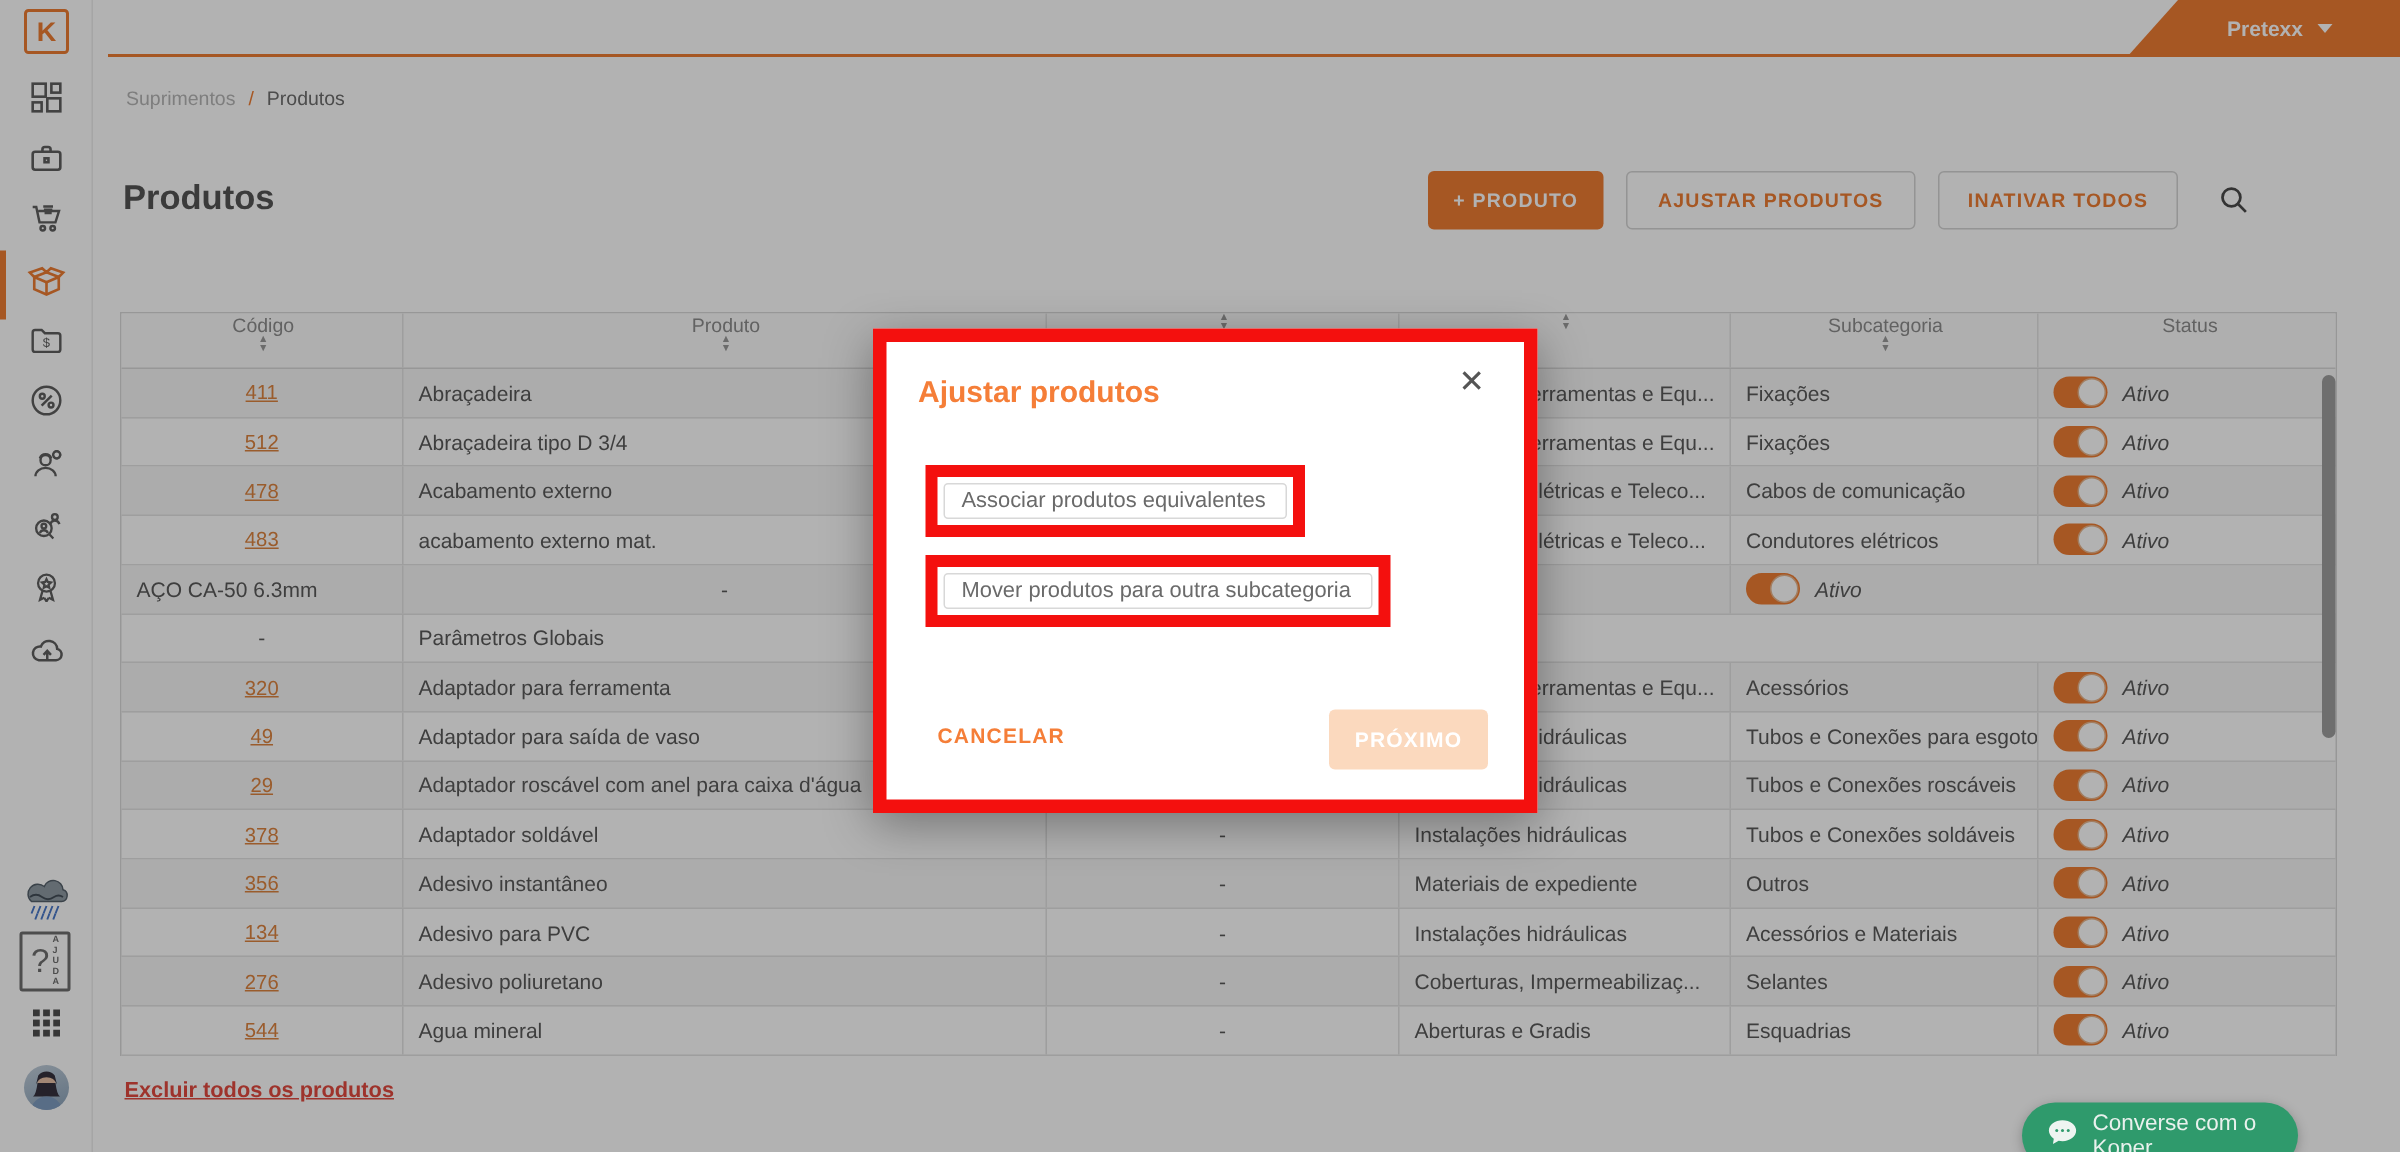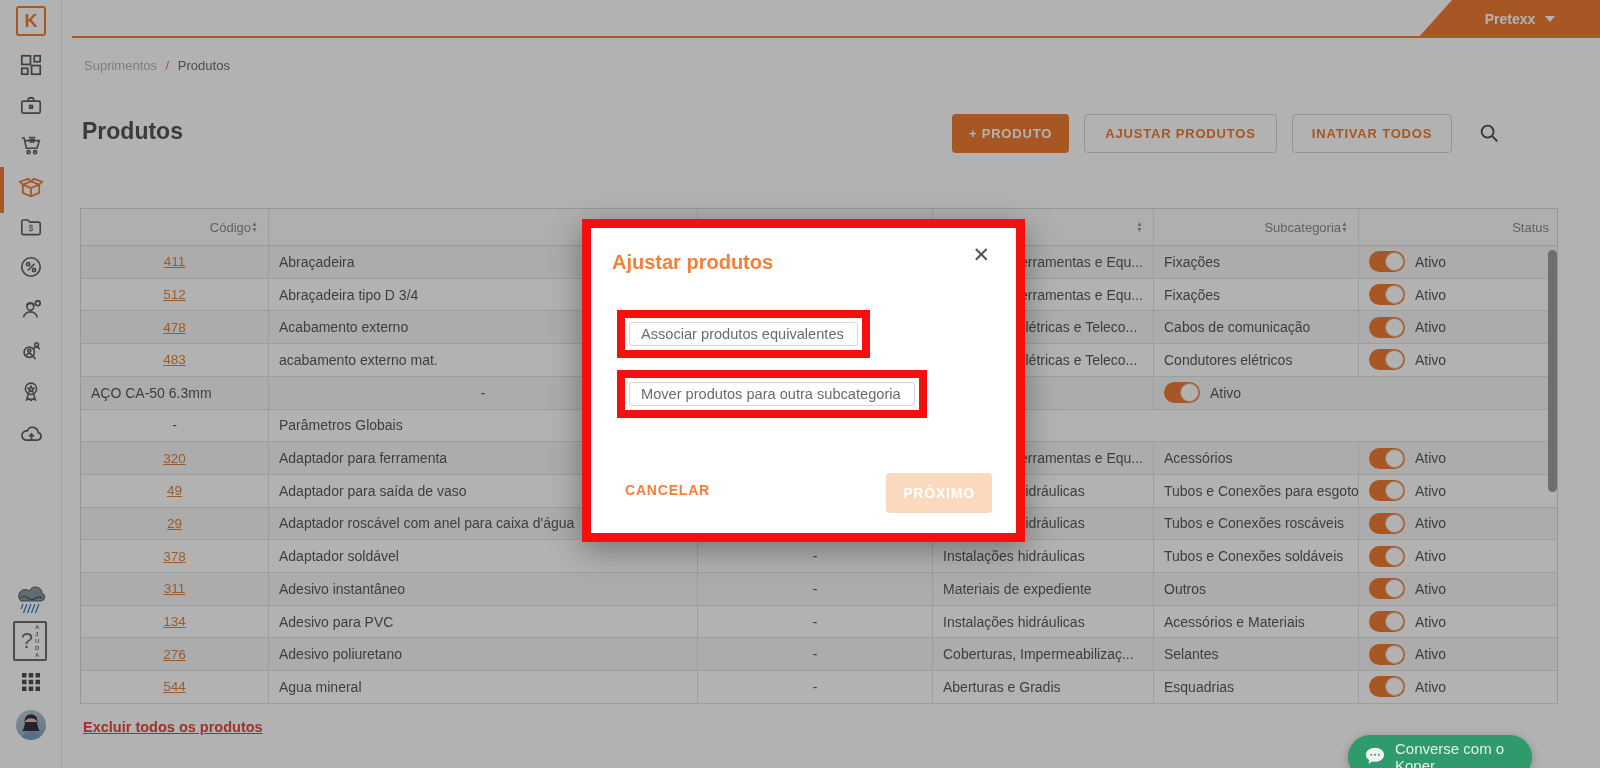--- a/index.html
+++ b/index.html
@@ -51,27 +51,27 @@
   .btn-filled{left:952px;width:117px;background:var(--accent);color:#fff;border:none;}
   .btn-outline{background:#fff;color:var(--accent);border:1px solid #d4d4d4;}
   .btn-adjust{left:1084px;width:193px;}
   .btn-inactivate{left:1292px;width:160px;}
   .search-wrap{position:absolute;left:1478px;top:122px;z-index:3;cursor:pointer;}
 
   
   .table{position:absolute;left:80px;top:208px;width:1478px;z-index:2;border:1px solid #d9d9d9;border-bottom:none;background:#fff;}
   .trow,.thead{display:grid;grid-template-columns:188px 429px 235px 221px 205px 200px;}
   .thead{height:37px;background:#fbfbfb;border-bottom:1px solid #d9d9d9;}
-  .th{display:flex;align-items:center;justify-content:flex-end;padding:0 10px 0 12px;font-size:13px;color:var(--txt-light);border-right:1px solid var(--line);overflow:hidden;}
+  .th{display:flex;align-items:center;justify-content:flex-start;padding:0 10px 0 12px;font-size:13px;color:var(--txt-light);border-right:1px solid var(--line);overflow:hidden;flex-direction:column;}
   .th:last-child{border-right:none;}
   .sort{display:flex;flex-direction:column;font-size:7px;line-height:6px;color:#9a9a9a;}
   .trow{height:32.71px;border-bottom:1px solid var(--line);}
   .trow.even{background:#f6f6f6;}
   .td{display:flex;align-items:center;padding:0 10px;font-size:14px;color:var(--txt);border-right:1px solid var(--line);overflow:hidden;white-space:nowrap;}
-  .td:last-child{border-right:none;}
+  .td:last-child{border-right:none;font-style:italic;}
   .td.center{justify-content:center;}
   .code-link{color:var(--link-orange);text-decoration:underline;font-size:13.5px;cursor:pointer;}
   .toggle{width:36px;height:21px;border-radius:11px;background:var(--accent);position:relative;flex:0 0 auto;cursor:pointer;}
   .toggle .knob{position:absolute;right:1px;top:1px;width:19px;height:19px;border-radius:50%;background:#fff;border:1px solid #e8b58c;}
   .status-text{margin-left:10px;}
   .scrollbar{position:absolute;left:1548px;top:250px;width:9px;height:242px;border-radius:5px;background:#9e9e9e;z-index:3;}
 
   
   .delete-all{position:absolute;left:83px;top:719px;font-size:14.5px;font-weight:bold;color:var(--danger);text-decoration:underline;z-index:3;cursor:pointer;}
 
@@ -433,21 +433,21 @@
         <div class="td">Tubos e Conexões soldáveis</div>
         <div class="td">
           <span class="toggle">
             <span class="knob"></span>
           </span>
           <span class="status-text">Ativo</span>
         </div>
       </div>
       <div class="trow even">
         <div class="td center">
-          <a class="code-link">311</a>
+          <a class="code-link">356</a>
         </div>
         <div class="td">Adesivo instantâneo</div>
         <div class="td center">-</div>
         <div class="td">Materiais de expediente</div>
         <div class="td">Outros</div>
         <div class="td">
           <span class="toggle">
             <span class="knob"></span>
           </span>
           <span class="status-text">Ativo</span>

